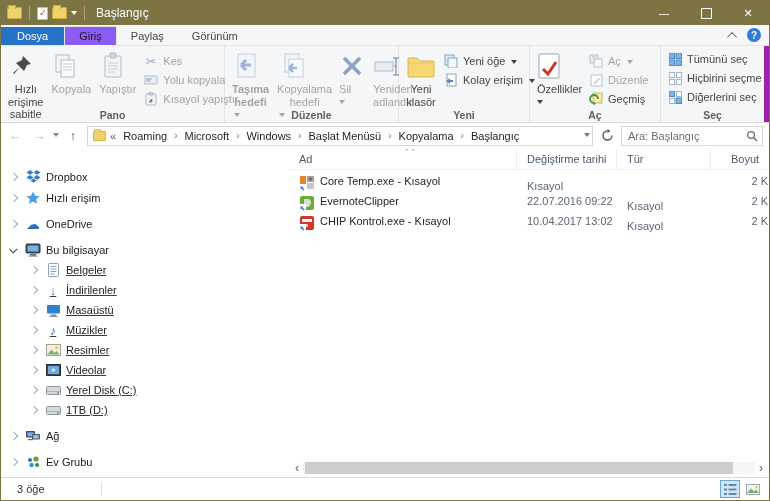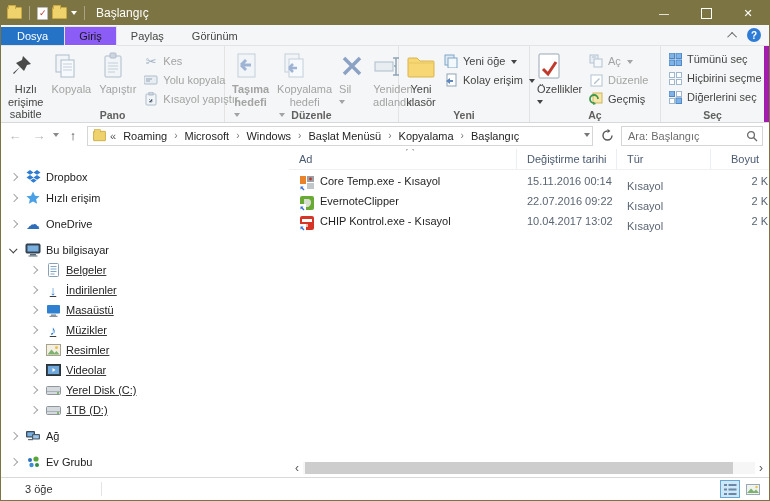--- a/index.html
+++ b/index.html
@@ -102,21 +102,21 @@
   
   .hscroll { position:absolute; left:2px; right:2px; bottom:2px; height:14px; display:flex; align-items:center; }
   .hs-arrow { width:12px; color:#555; font-size:9px; text-align:center; }
   .hs-left::after { content:"‹"; font-size:12px; }
   .hs-right::after { content:"›"; font-size:12px; }
   .hs-track { flex:1; height:12px; background:#f6f6f6; position:relative; }
   .hs-thumb { position:absolute; left:2px; right:22px; top:0; height:12px; background:#cdcdcd; }
 
   
   .statusbar { position:absolute; left:0; right:0; bottom:0; height:23px; border-top:1px solid #d9d9d9; background:#fff; display:flex; align-items:center; }
-  .status-count { padding-left:24px; color:#333; width:100px; }
+  .status-count { padding-left:16px; color:#333; width:100px; }
   .status-div { width:1px; height:14px; background:#e3e3e3; }
   .status-right { margin-left:auto; display:flex; align-items:center; gap:3px; padding-right:6px; }
   .viewbtn { width:20px; height:18px; display:flex; align-items:center; justify-content:center; }
   .viewbtn.sel { background:#cfe8f7; border:1px solid #66a7d8; }
 
   svg { display:block; }
 </style>
 </head>
 <body>
 
@@ -578,23 +578,20 @@
                   <rect x="1" y="1" width="6" height="13" fill="#e8832c"></rect>
                   <rect x="8" y="1" width="7" height="6" fill="#9aa0a6"></rect>
                   <rect x="8" y="8" width="7" height="6" fill="#c2c7cc"></rect>
                   <circle cx="11.5" cy="4" r="1.4" fill="#c0392b"></circle>
                   <rect x="0" y="9" width="7" height="7" fill="#fff"></rect>
                   <path d="M1.5 14.5v-3l3 0-1 1 2 2-1 1-2-2-1 1z" fill="#3b6fd4"></path>
                 </svg>
             </span>
             <span>Core Temp.exe - Kısayol</span>
           </div>
-          <div class="fc fc-date">
-              <span>15.11.2016 00:14</span>
-            </div>
           <div class="fc fc-type">
               <span>Kısayol</span>
             </div>
           <div class="fc fc-size">
               <span>2 K</span>
             </div>
         </div>
         <div class="frow">
           <div class="fc fc-name">
             <span class="fic">

